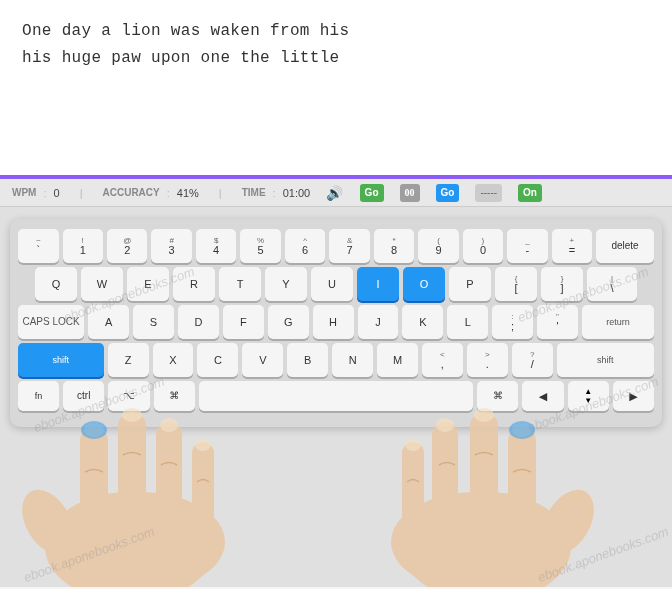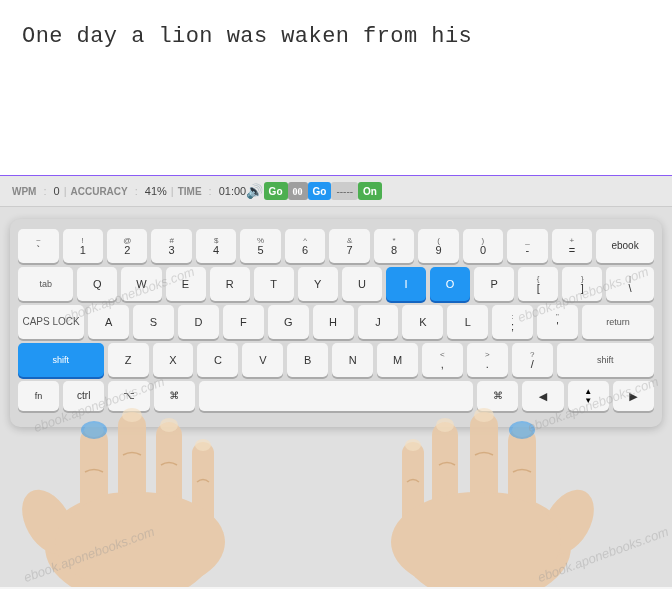--- a/index.html
+++ b/index.html
@@ -11,34 +11,34 @@
       overflow: hidden;
     }
 
     .typing-area {
       background: #fff;
       padding: 18px 22px 10px 22px;
       min-height: 175px;
     }
 
     .typing-text {
-      font-size: 22px;
+      font-size: 16px;
       line-height: 1.7;
       color: #333;
       letter-spacing: 0.02em;
     }
 
     .stats-bar {
       background: #e8e8e8;
-      border-top: 1px solid #8b5cf6;
+      border-top: 4px solid #8b5cf6;
       border-bottom: 1px solid #ccc;
       padding: 5px 12px;
       display: flex;
       align-items: center;
-      gap: 0;
+      gap: 16px;
       font-size: 11px;
       color: #555;
       font-family: Arial, sans-serif;
       height: 32px;
     }
 
     .stat-item {
       display: flex;
       align-items: center;
       gap: 3px;
@@ -291,20 +291,21 @@
     .wm4 { top: 190px; right: 10px; }
     .wm5 { top: 340px; left: 20px; }
     .wm6 { top: 340px; right: 0px; }
   </style>
 </head>
 <body>
 
 <div class="typing-area">
   <div class="typing-text">
     <div>One day a lion was waken from his</div>
+    <div>his huge paw upon one the little</div>
   </div>
 </div>
 
 <div class="stats-bar">
   <div class="stat-item">
     <span class="stat-label">WPM</span>
     <span class="stat-sep">:</span>
     <span class="stat-value">0</span>
   </div>
   <span class="stat-sep">|</span>
@@ -383,28 +384,25 @@
         </div>
       <div class="key key-num">
           <span class="top-label">_</span>
           <span class="main-label">-</span>
         </div>
       <div class="key key-num">
           <span class="top-label">+</span>
           <span class="main-label">=</span>
         </div>
       <div class="key key-backspace">
-          <span class="main-label" style="font-size:10px;">ebook</span>
+          <span class="main-label" style="font-size:10px;">delete</span>
         </div>
     </div>
 
     <div class="key-row">
-      <div class="key key-tab">
-          <span class="main-label" style="font-size:9px;color:#555;">tab</span>
-        </div>
       <div class="key key-letter">
           <span class="main-label">Q</span>
         </div>
       <div class="key key-letter">
           <span class="main-label">W</span>
         </div>
       <div class="key key-letter">
           <span class="main-label">E</span>
         </div>
       <div class="key key-letter">

